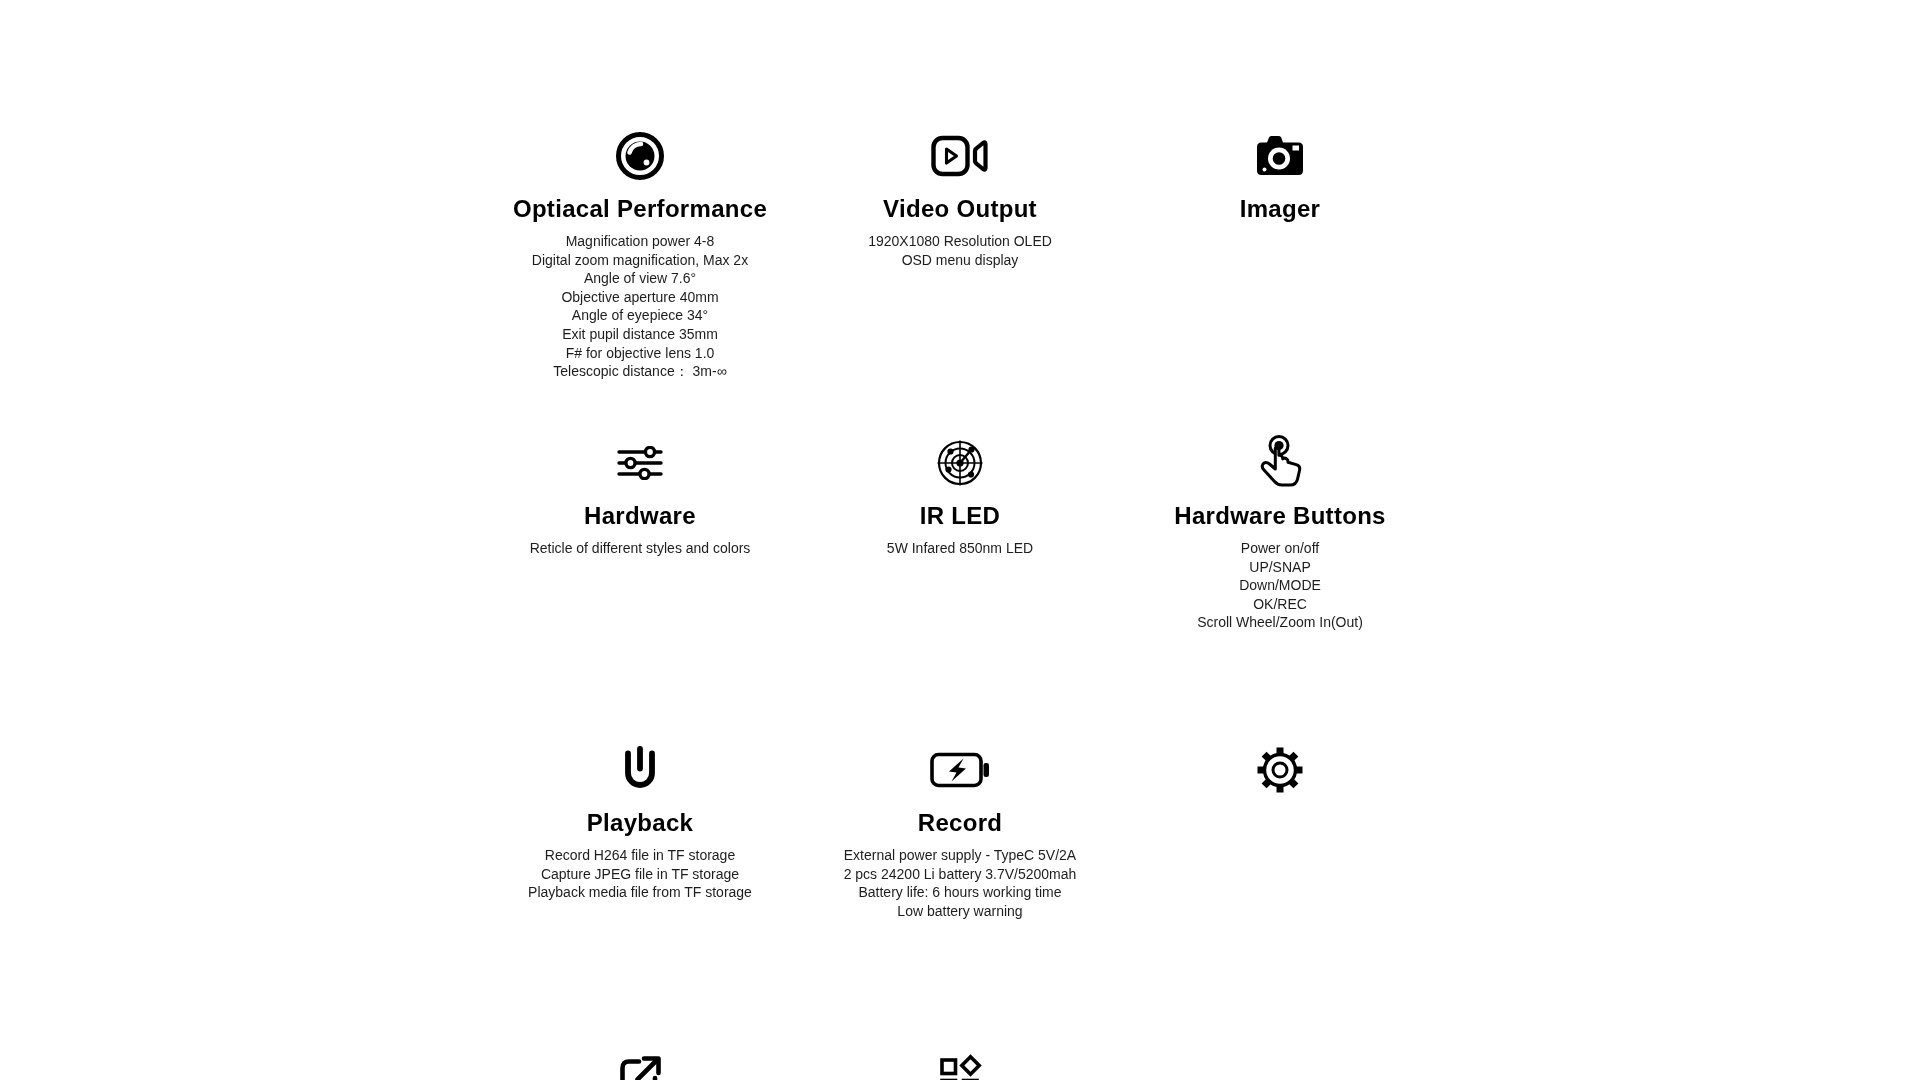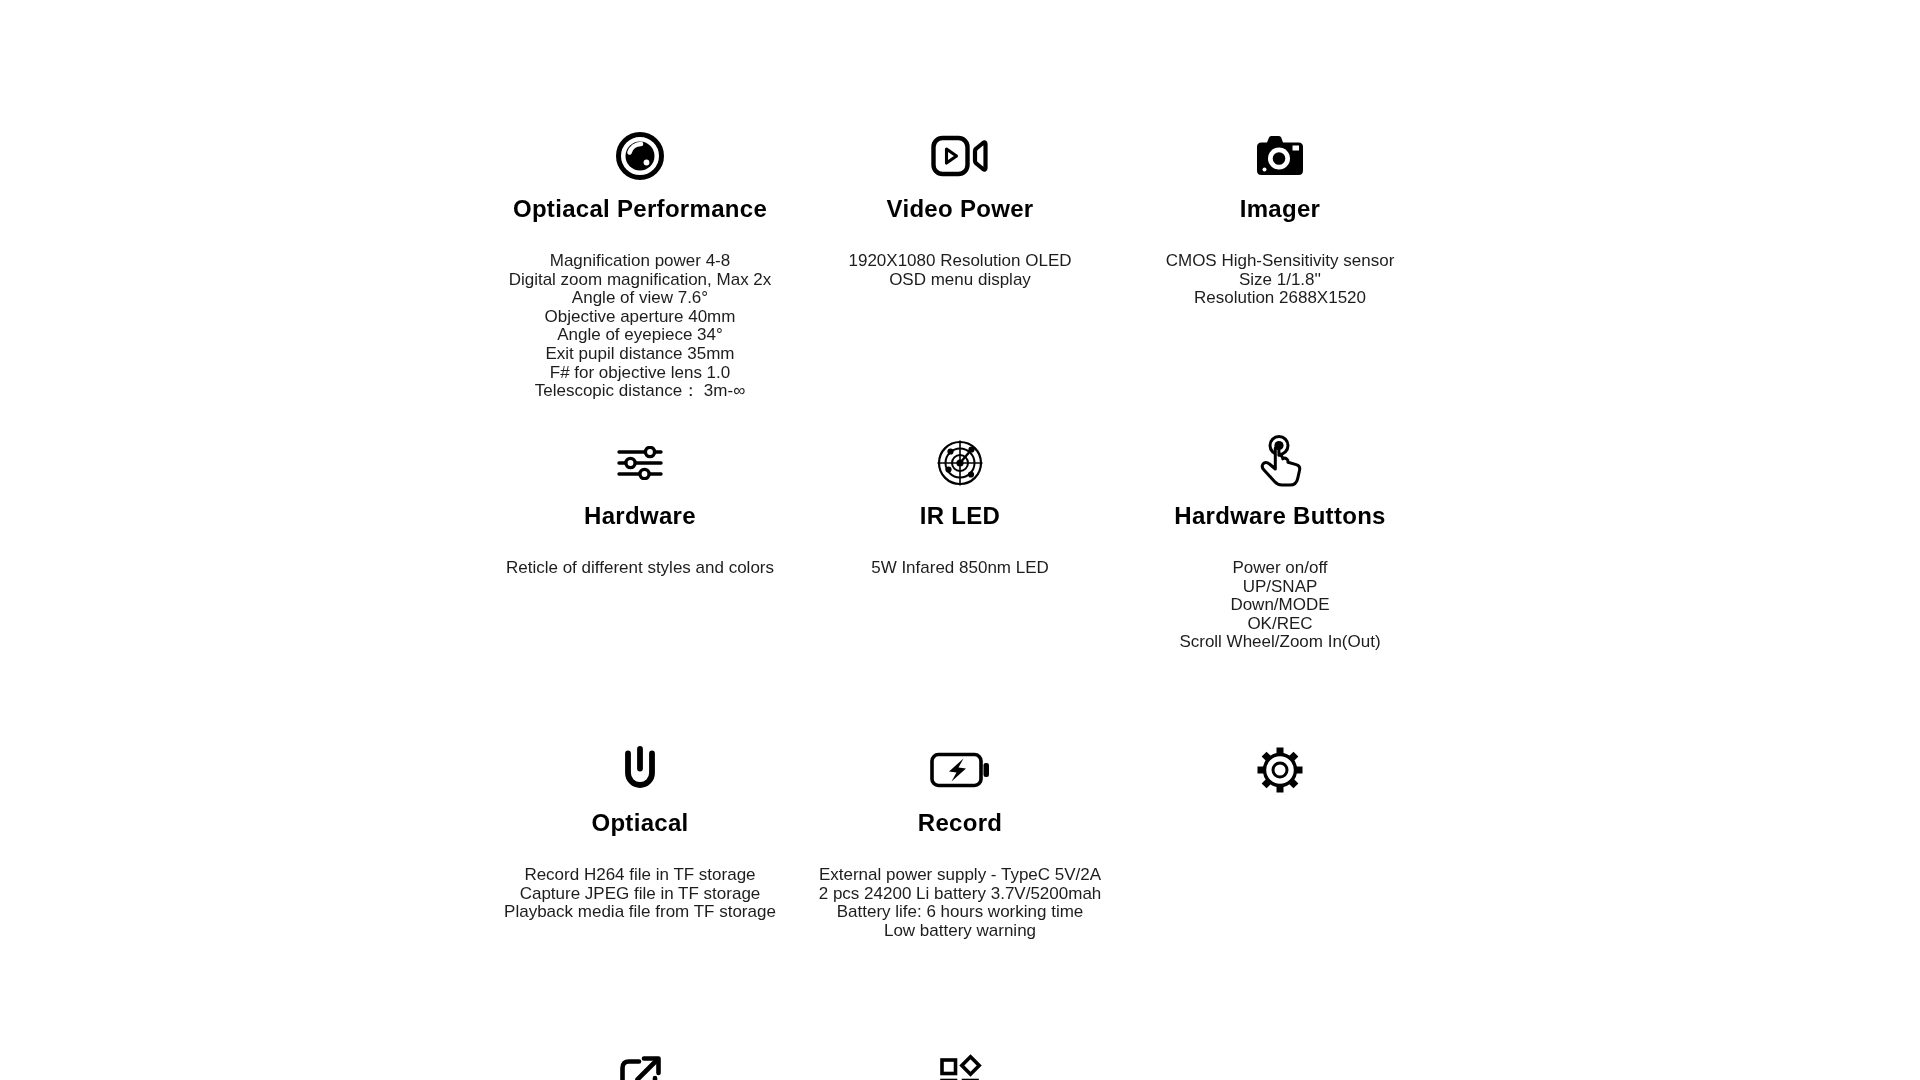--- a/index.html
+++ b/index.html
@@ -34,22 +34,22 @@
   }
   .title {
     font-size: 24px;
     line-height: 30px;
     font-weight: 700;
     letter-spacing: 0.3px;
     color: #000;
     white-space: nowrap;
   }
   .lines {
-    margin-top: 28px;
-    font-size: 17px;
+    margin-top: 8px;
+    font-size: 14px;
     line-height: 18.6px;
     color: #1d1d1d;
   }
   .line { white-space: nowrap; }
   svg { display: block; }
 </style>
 </head>
 <body>
 
 <div class="features-grid">
@@ -77,43 +77,38 @@
   </div>
 
   <div class="cell">
     <div class="icon-box">
       <svg width="58" height="46" viewBox="0 0 58 46">
         <rect x="2.5" y="5" width="34" height="36" rx="9" fill="none" stroke="#000" stroke-width="4.4"></rect>
         <path d="M15.5 16 L25.5 23 L15.5 30 Z" fill="none" stroke="#000" stroke-width="3.1" stroke-linejoin="round"></path>
         <path d="M44 18 Q44 16.5 45.3 15.5 L52 10 Q54.5 8.2 54.5 11 V35 Q54.5 37.8 52 36 L45.3 30.5 Q44 29.5 44 28 Z" fill="none" stroke="#000" stroke-width="4.2" stroke-linejoin="round"></path>
       </svg>
     </div>
-    <div class="title">Video Power</div>
+    <div class="title">Video Output</div>
     <div class="lines">
       <div class="line">1920X1080 Resolution OLED</div>
       <div class="line">OSD menu display</div>
     </div>
   </div>
 
   <div class="cell">
     <div class="icon-box">
       <svg width="52" height="42" viewBox="0 0 52 42">
         <path d="M3 12 Q3 7.5 7.5 7.5 H13 L15 2.5 Q15.6 1 17.2 1 H25 Q26.6 1 27.2 2.5 L29 7.5 H44.5 Q49 7.5 49 12 V35.5 Q49 40 44.5 40 H7.5 Q3 40 3 35.5 Z" fill="#000"></path>
         <rect x="38.5" y="10.5" width="6.5" height="5" fill="#fff"></rect>
         <circle cx="25" cy="23.5" r="11" fill="#fff"></circle>
         <circle cx="25" cy="23.5" r="6.3" fill="#000"></circle>
         <circle cx="10.5" cy="34.5" r="2" fill="#fff"></circle>
       </svg>
     </div>
     <div class="title">Imager</div>
-    <div class="lines">
-      <div class="line">CMOS High-Sensitivity sensor</div>
-      <div class="line">Size 1/1.8''</div>
-      <div class="line">Resolution 2688X1520</div>
-    </div>
   </div>
 
   <div class="cell">
     <div class="icon-box">
       <svg width="46" height="34" viewBox="0 0 46 34">
         <g stroke="#000" stroke-width="3.4" stroke-linecap="round" fill="#fff">
           <line x1="2" y1="6" x2="44" y2="6"></line>
           <circle cx="33" cy="6" r="4.6"></circle>
           <line x1="2" y1="17" x2="44" y2="17"></line>
           <circle cx="13.5" cy="17" r="4.6"></circle>
@@ -173,21 +168,21 @@
 
   <div class="cell">
     <div class="icon-box">
       <svg width="42" height="50" viewBox="0 0 42 50">
         <g fill="none" stroke="#000" stroke-width="5.8" stroke-linecap="round">
           <path d="M9 8.5 V28 A 12 12 0 0 0 33 28 V8.5"></path>
           <path d="M21 4 V23.5"></path>
         </g>
       </svg>
     </div>
-    <div class="title">Optiacal</div>
+    <div class="title">Playback</div>
     <div class="lines">
       <div class="line">Record H264 file in TF storage</div>
       <div class="line">Capture JPEG file in TF storage</div>
       <div class="line">Playback media file from TF storage</div>
     </div>
   </div>
 
   <div class="cell">
     <div class="icon-box">
       <svg width="60" height="40" viewBox="0 0 60 40">

